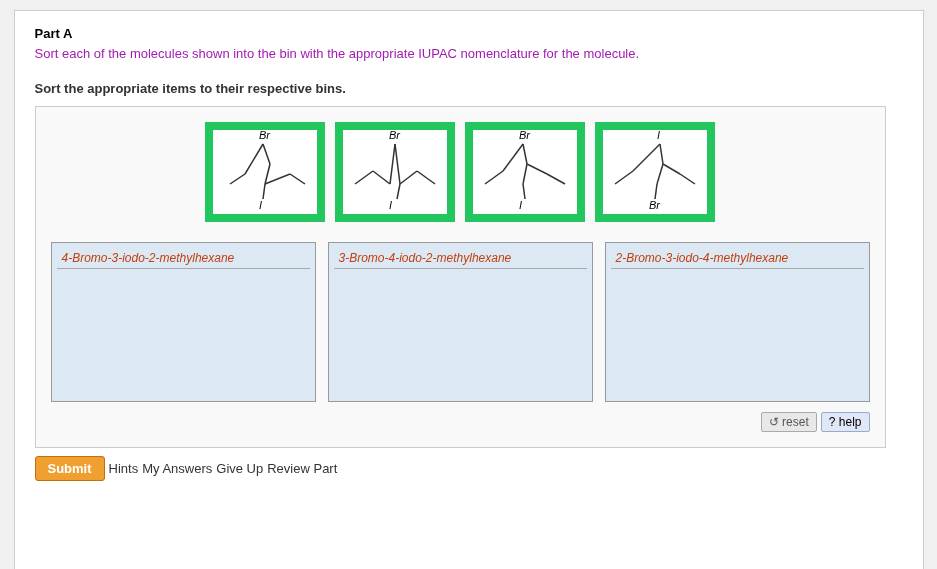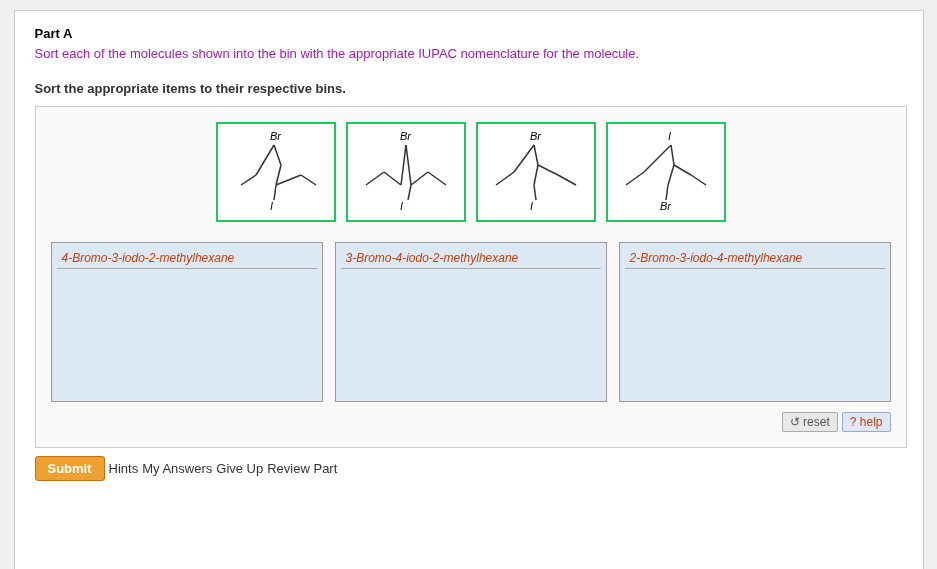--- a/index.html
+++ b/index.html
@@ -10,21 +10,21 @@
       display: flex;
       justify-content: center;
       align-items: flex-start;
       padding: 10px;
     }
     .page-container {
       background: #fff;
       border: 1px solid #ccc;
       width: 910px;
       min-height: 560px;
-      padding: 15px 16px 10px 20px;
+      padding: 15px 37px 10px 20px;
     }
     .part-label {
       font-weight: bold;
       font-size: 13px;
       margin-bottom: 5px;
     }
     .instruction-1 {
       font-size: 13px;
       margin-bottom: 20px;
       color: #a21caf;
@@ -40,26 +40,26 @@
       background: #f9f9f9;
       padding: 15px;
     }
     .molecules-row {
       display: flex;
       justify-content: center;
       gap: 10px;
       margin-bottom: 20px;
     }
     .molecule-card {
-      border: 2px solid #22c55e;
+      border: 8px solid #22c55e;
       background: #fff;
       width: 120px;
       height: 100px;
       display: flex;
-      align-items: center;
+      align-items: flex-end;
       justify-content: center;
       position: relative;
     }
     .bins-row {
       display: flex;
       gap: 12px;
       margin-bottom: 10px;
     }
     .bin {
       flex: 1;
@@ -112,21 +112,21 @@
       align-items: center;
       gap: 3px;
     }
     .help-btn {
       font-size: 12px;
       background: #e0e8f8;
       border: 1px solid #99aacc;
       padding: 2px 7px;
       cursor: pointer;
       border-radius: 2px;
-      color: #c2410c;
+      color: #000000;
     }
     
     .molecule-svg {
       width: 100px;
       height: 85px;
     }
   </style>
 </head>
 <body>
 

